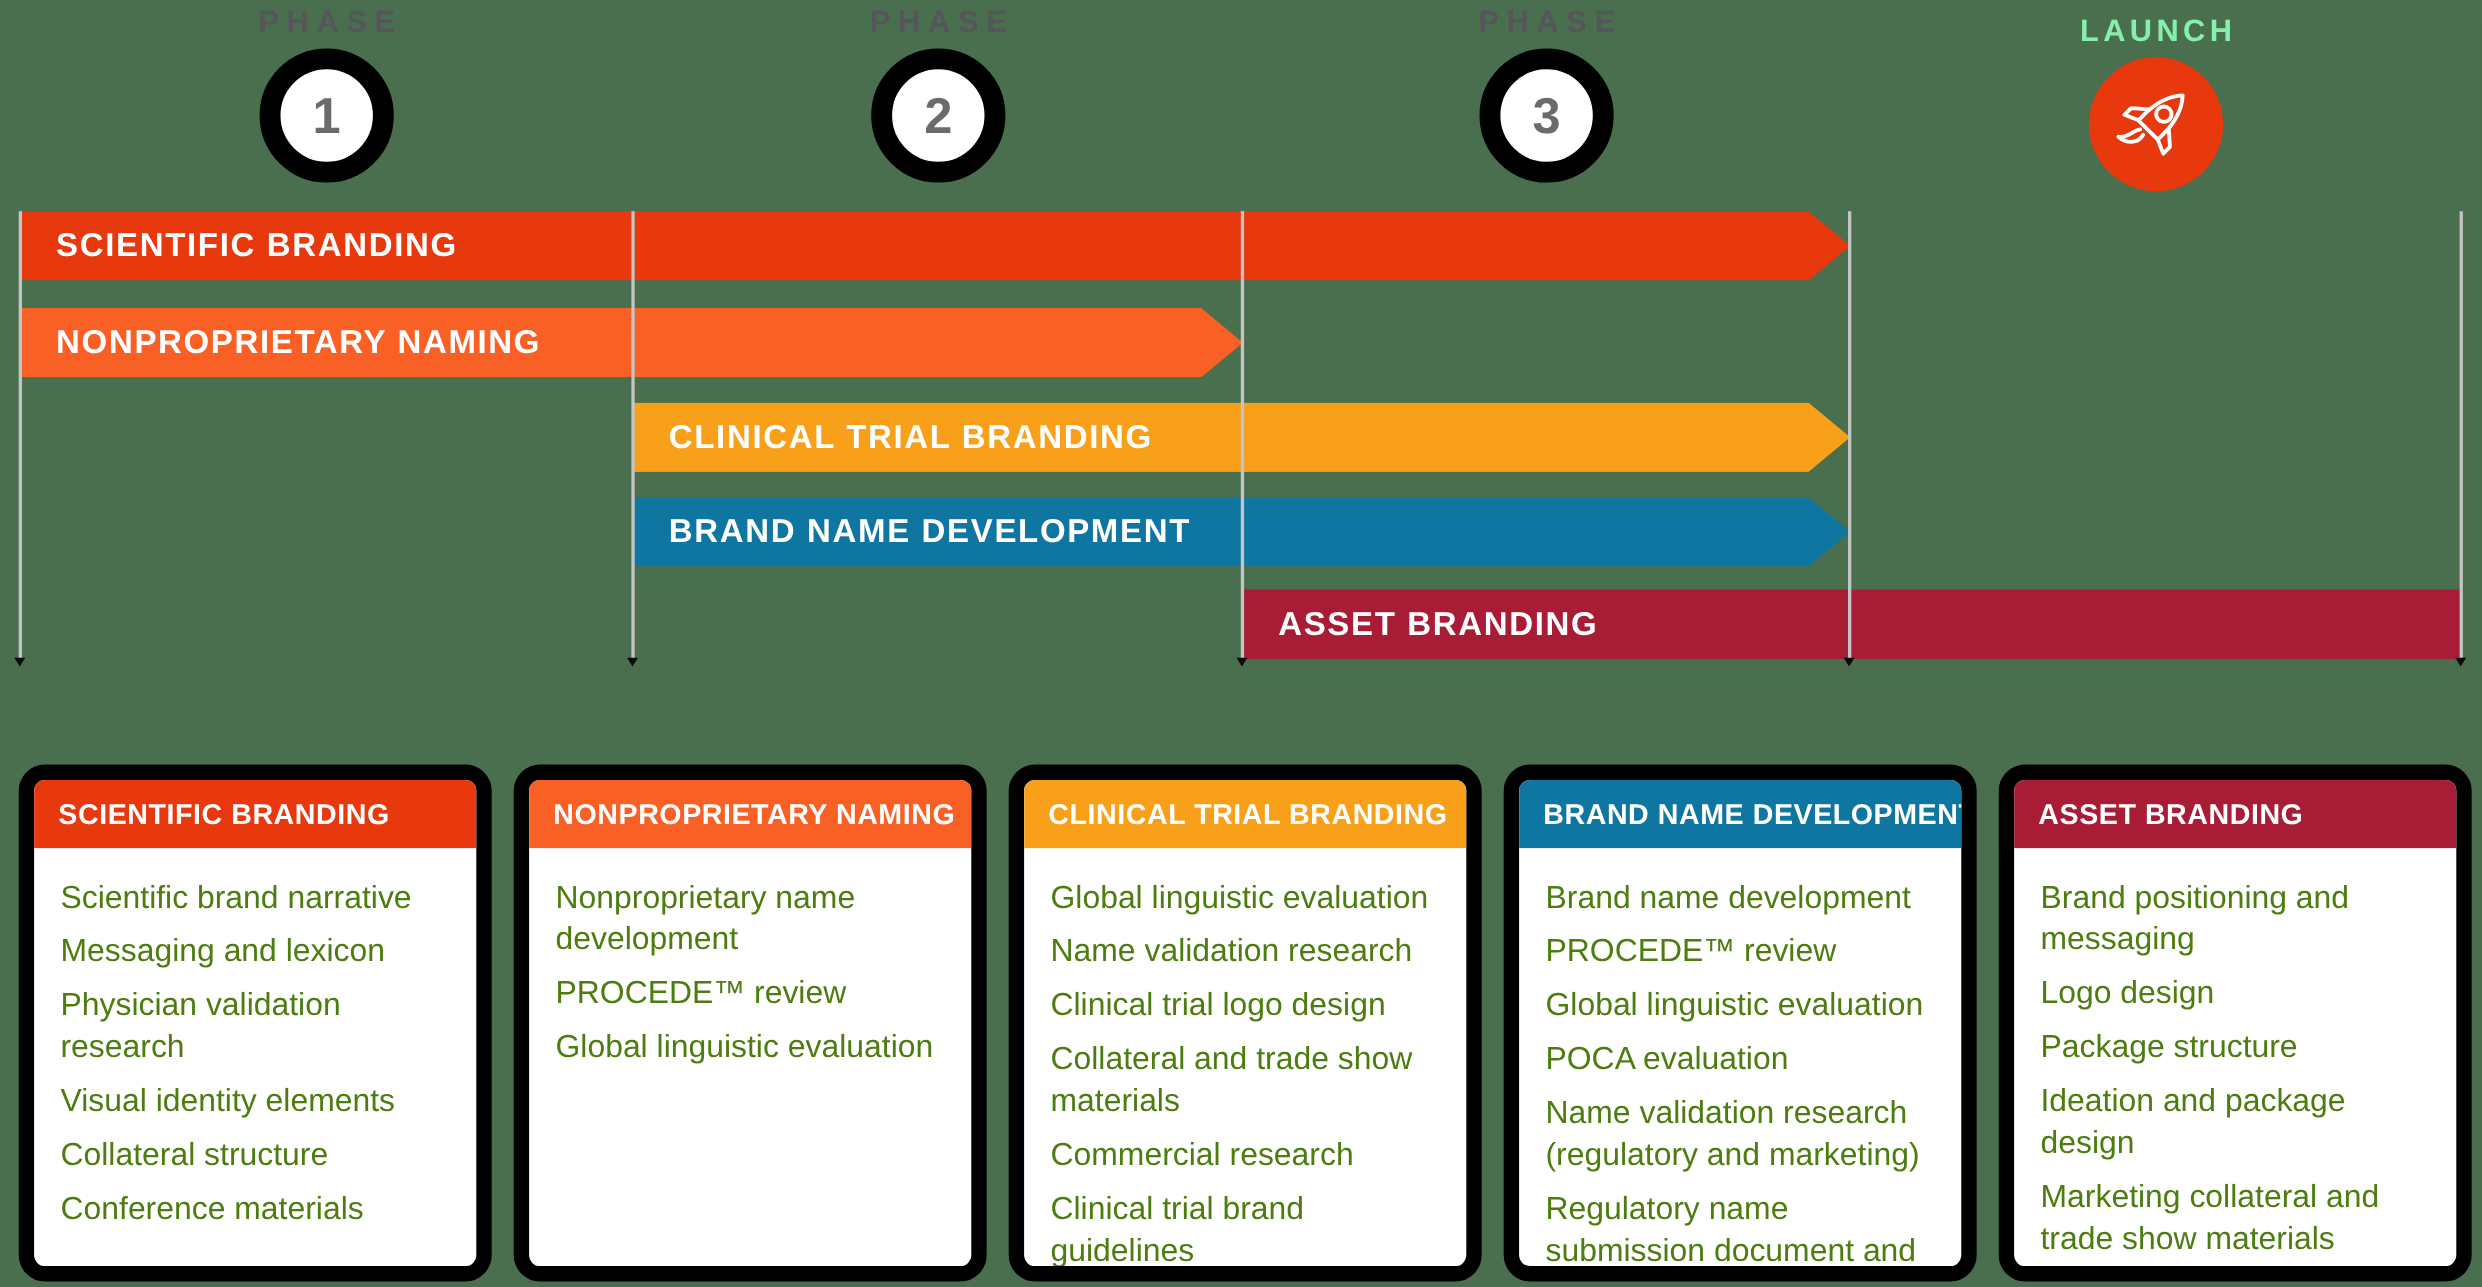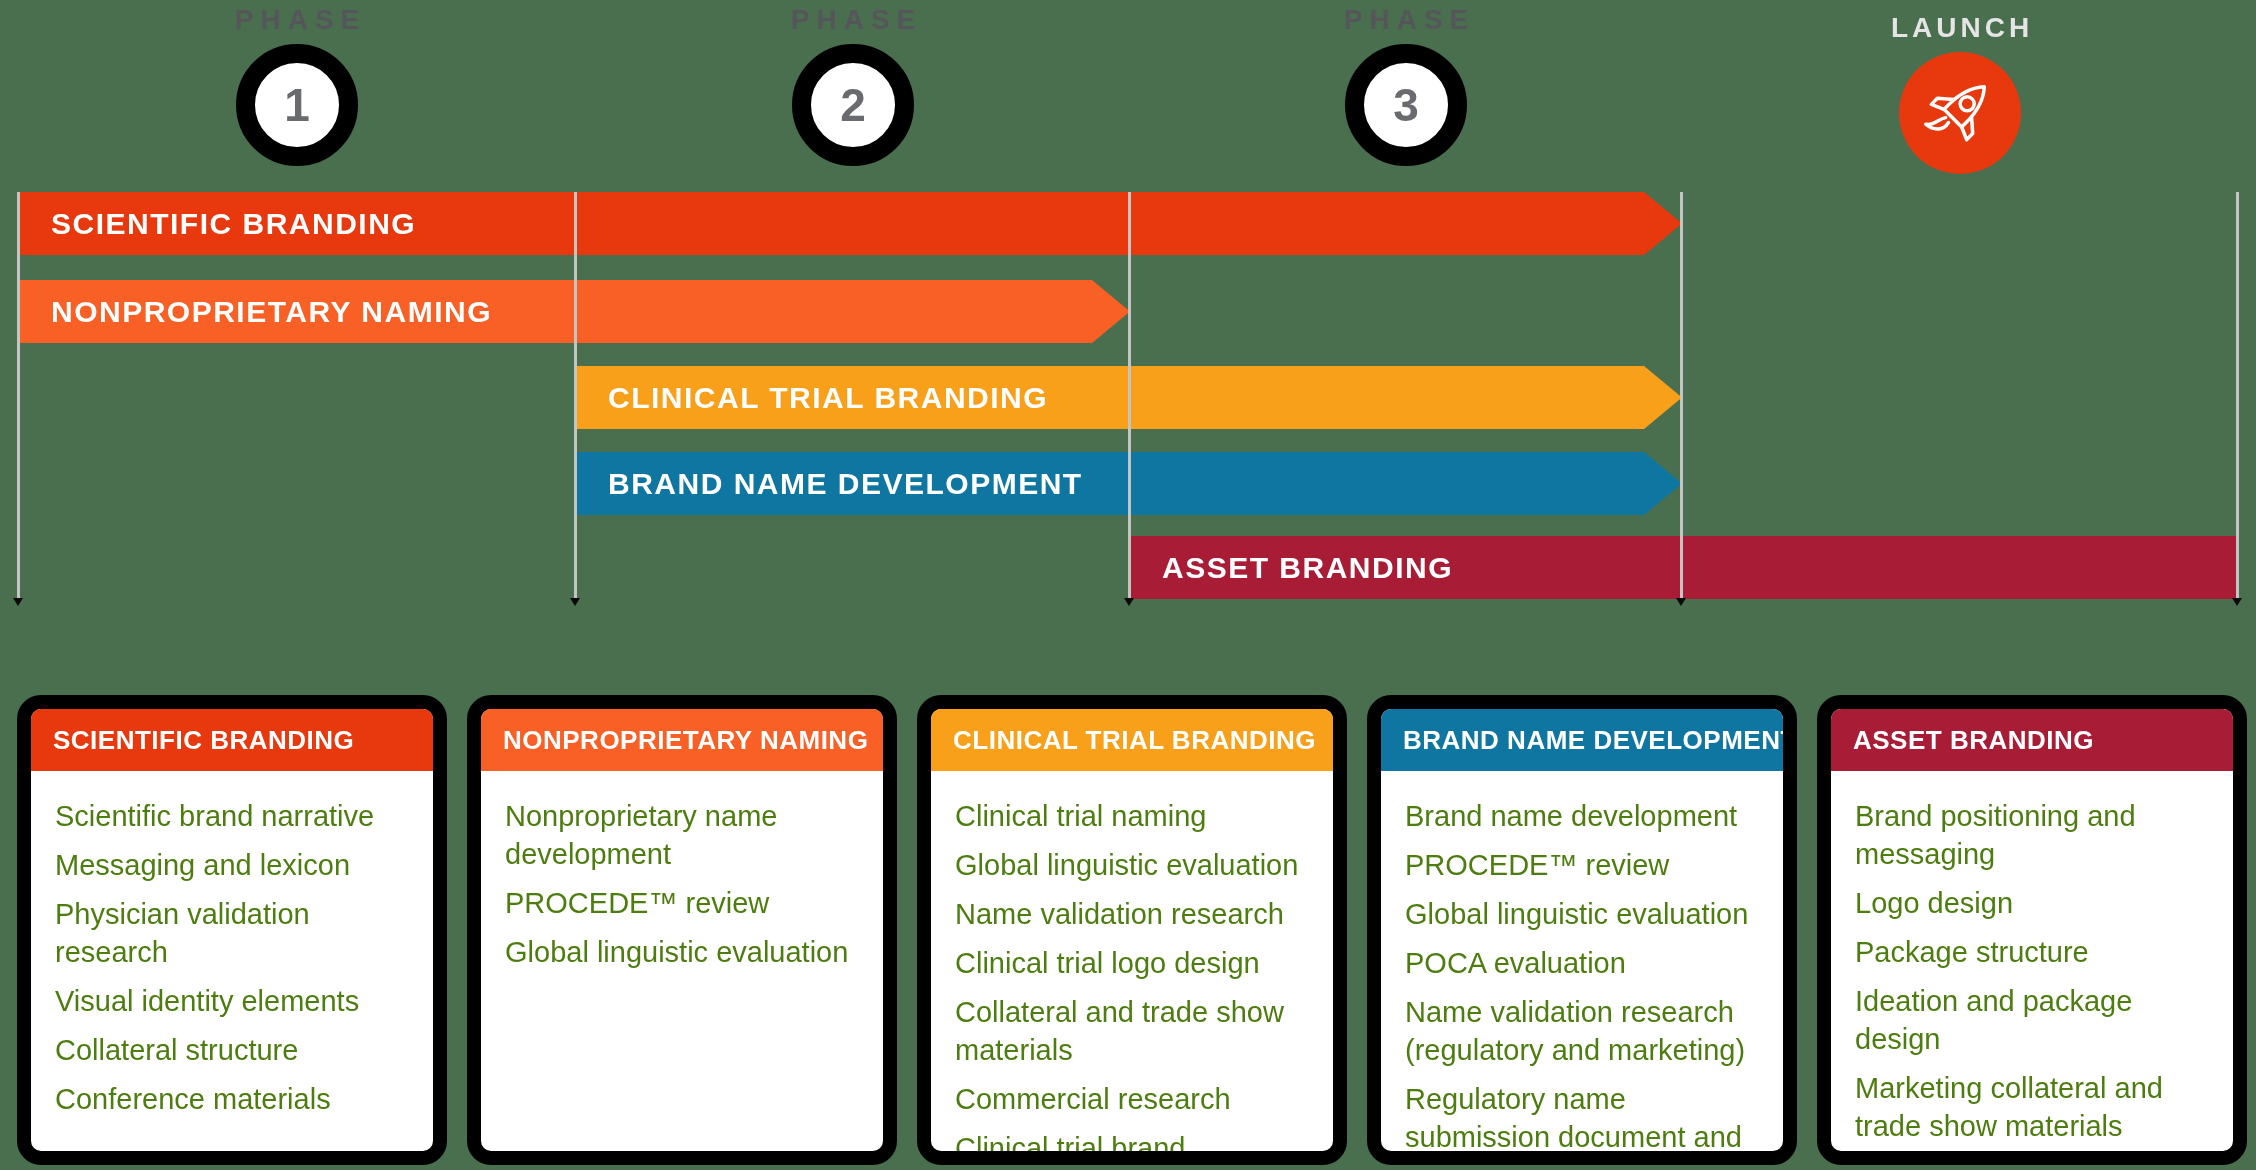--- a/index.html
+++ b/index.html
@@ -10,21 +10,21 @@
     font-family:Liberation Sans, sans-serif;
     border-radius:20px;
   }
 
   
   .phase-marker { position:absolute; top:0; width:220px; display:flex; flex-direction:column; align-items:center; z-index:5; }
   .phase-label {
     font-size:28px; font-weight:700; letter-spacing:7px; text-indent:7px;
     color:#55565a; text-transform:uppercase; margin-top:4px; white-space:nowrap;
   }
-  .phase-marker.launch .phase-label { color:#e5e5e5; letter-spacing:4px; text-indent:4px;margin-top:12px; }
+  .phase-marker.launch .phase-label { color:#86efac; letter-spacing:4px; text-indent:4px;margin-top:12px; }
   .phase-circle {
     margin-top:8px; width:122px; height:122px; border-radius:50%;
     background:#ffffff; border:19px solid #000000; box-sizing:border-box;
     display:flex; align-items:center; justify-content:center;
   }
   .phase-number { font-size:46px; font-weight:700; color:#6a6b6e; }
   .launch-circle {
     margin-top:8px; width:122px; height:122px; border-radius:50%;
     display:flex; align-items:center; justify-content:center;
   }
@@ -148,21 +148,20 @@
       <p class="card-item">PROCEDE™ review</p>
       <p class="card-item">Global linguistic evaluation</p>
     </div>
   </div>
 
   <div class="card" style="left:917px">
     <div class="card-header" style="background: rgb(249, 160, 27);">
       <span class="card-title">CLINICAL TRIAL BRANDING</span>
     </div>
     <div class="card-body">
-      <p class="card-item">Clinical trial naming</p>
       <p class="card-item">Global linguistic evaluation</p>
       <p class="card-item">Name validation research</p>
       <p class="card-item">Clinical trial logo design</p>
       <p class="card-item">Collateral and trade show materials</p>
       <p class="card-item">Commercial research</p>
       <p class="card-item">Clinical trial brand guidelines</p>
     </div>
   </div>
 
   <div class="card" style="left:1367px">

